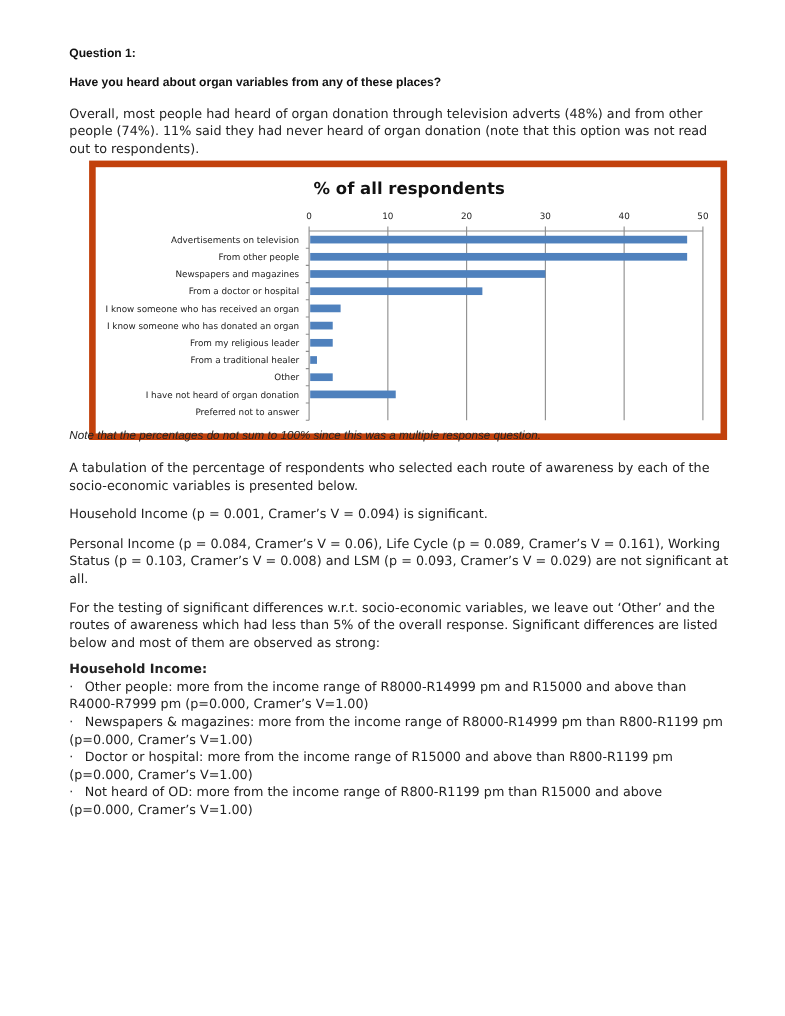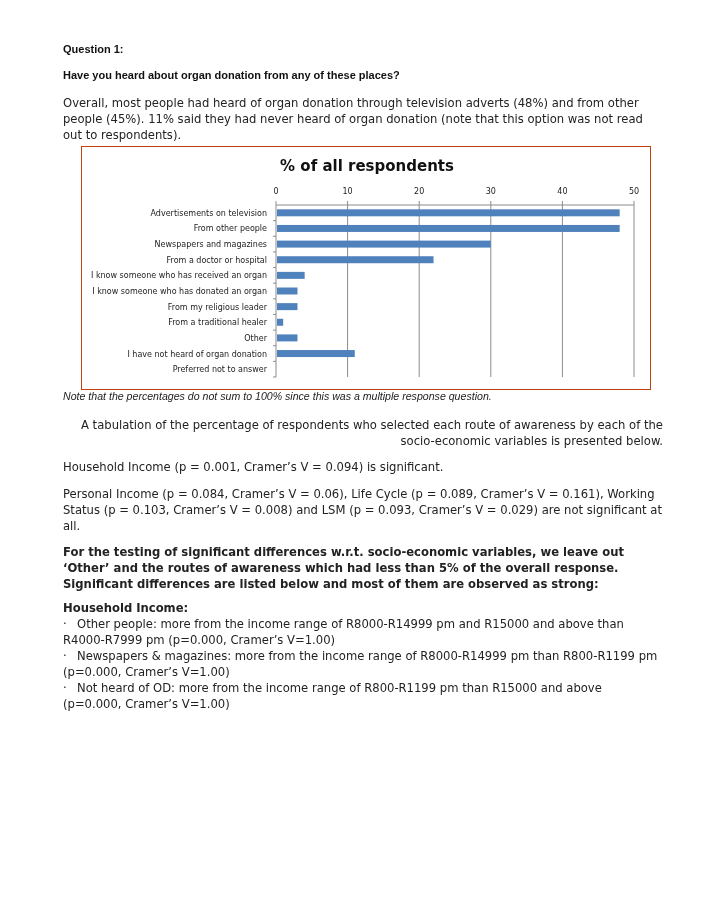--- a/index.html
+++ b/index.html
@@ -2,34 +2,34 @@
 <html><head>
 <meta charset="utf-8">
 <style>
   html, body { margin: 0; padding: 0; background: #ffffff; }
   body { width: 714px; height: 924px; position: relative; overflow: hidden; color: #111; }
   .page { position: absolute; left: 0; top: 0; width: 714px; height: 708px; }
   .h-arial { font-family: "Liberation Sans", sans-serif; font-weight: bold; font-size: 11px; color: #111; position: absolute; left: 63px; }
   .body-text { font-family: "DejaVu Sans", sans-serif; font-size: 11.6px; line-height: 16px; color: #222; position: absolute; left: 63px; width: 600px; }
   .note { font-family: "Liberation Sans", sans-serif; font-style: italic; font-size: 10.6px; color: #222; position: absolute; left: 63px; top: 390px; text-align: center; }
   .bold-sub { font-weight: bold; }
-  .chart-box { position: absolute; left: 81px; top: 146px; width: 568px; height: 242px; border: 1px solid #c2410c; background: #fff; }
+  .chart-box { position: absolute; left: 81px; top: 146px; width: 568px; height: 242px; border: 6px solid #c2410c; background: #fff; }
   .chart-svg { position: absolute; left: 0; top: 0; }
   .bullet-item { position: relative; padding-left: 0; }
   .bullet { display: inline-block; width: 14px; }
 </style>
 </head>
 <body>
 
 <div class="page">
 
   <div class="h-arial" style="top:43px;">Question 1:</div>
-  <div class="h-arial" style="top:69px;">Have you heard about organ donation from any of these places?</div>
+  <div class="h-arial" style="top:69px;">Have you heard about organ variables from any of these places?</div>
 
-  <div class="body-text" style="top:95px;">Overall, most people had heard of organ donation through television adverts (48%) and from other people (45%). 11% said they had never heard of organ donation (note that this option was not read out to respondents).</div>
+  <div class="body-text" style="top:95px;">Overall, most people had heard of organ donation through television adverts (48%) and from other people (74%). 11% said they had never heard of organ donation (note that this option was not read out to respondents).</div>
 
   <div class="chart-box">
     <svg class="chart-svg" id="chart-svg" width="568" height="242">
         <text x="285" y="24" text-anchor="middle" font-family="&quot;DejaVu Sans&quot;, sans-serif" font-size="15" font-weight="bold" fill="#111">% of all respondents</text>
         <line x1="194" y1="54" x2="194" y2="58" stroke="#8c8c8c" stroke-width="1"></line>
         <text x="194" y="47" text-anchor="middle" font-family="&quot;DejaVu Sans&quot;, sans-serif" font-size="8" fill="#222">0</text>
         <line x1="265.6" y1="58" x2="265.6" y2="230" stroke="#8c8c8c" stroke-width="1"></line>
         <line x1="265.6" y1="54" x2="265.6" y2="58" stroke="#8c8c8c" stroke-width="1"></line>
         <text x="265.6" y="47" text-anchor="middle" font-family="&quot;DejaVu Sans&quot;, sans-serif" font-size="8" fill="#222">10</text>
         <line x1="337.20000000000005" y1="58" x2="337.20000000000005" y2="230" stroke="#8c8c8c" stroke-width="1"></line>
@@ -76,26 +76,27 @@
         <line x1="191" y1="214.36363636363637" x2="194" y2="214.36363636363637" stroke="#8c8c8c" stroke-width="1"></line>
         <rect x="195" y="203.04545454545456" width="77.75999999999999" height="7" fill="#4f81bd"></rect>
         <text x="185" y="209.54545454545456" text-anchor="end" font-family="&quot;DejaVu Sans&quot;, sans-serif" font-size="8" fill="#222">I have not heard of organ donation</text>
         <line x1="191" y1="230" x2="194" y2="230" stroke="#8c8c8c" stroke-width="1"></line>
         <text x="185" y="225.1818181818182" text-anchor="end" font-family="&quot;DejaVu Sans&quot;, sans-serif" font-size="8" fill="#222">Preferred not to answer</text>
       </svg>
   </div>
 
   <div class="note">Note that the percentages do not sum to 100% since this was a multiple response question.</div>
 
-  <div class="body-text" style="top:417px;text-align:right;">A tabulation of the percentage of respondents who selected each route of awareness by each of the socio-economic variables is presented below.</div>
+  <div class="body-text" style="top:417px;">A tabulation of the percentage of respondents who selected each route of awareness by each of the socio-economic variables is presented below.</div>
   <div class="body-text" style="top:459px;">Household Income (p = 0.001, Cramer’s V = 0.094) is significant.</div>
   <div class="body-text" style="top:486px;">Personal Income (p = 0.084, Cramer’s V = 0.06), Life Cycle (p = 0.089, Cramer’s V = 0.161), Working Status (p = 0.103, Cramer’s V = 0.008) and LSM (p = 0.093, Cramer’s V = 0.029) are not significant at all.</div>
-  <div class="body-text" style="top:544px;font-weight:bold;">For the testing of significant differences w.r.t. socio-economic variables, we leave out ‘Other’ and the routes of awareness which had less than 5% of the overall response. Significant differences are listed below and most of them are observed as strong:</div>
+  <div class="body-text" style="top:544px;">For the testing of significant differences w.r.t. socio-economic variables, we leave out ‘Other’ and the routes of awareness which had less than 5% of the overall response. Significant differences are listed below and most of them are observed as strong:</div>
 
   <div class="body-text bold-sub" style="top:600px;">Household Income:</div>
 
   <div class="body-text" style="top:616px;">
     <div class="bullet-item"><span class="bullet">·</span><span>Other people: more from the income range of R8000-R14999 pm and R15000 and above than R4000-R7999 pm (p=0.000, Cramer’s V=1.00)</span></div>
     <div class="bullet-item"><span class="bullet">·</span><span>Newspapers &amp; magazines: more from the income range of R8000-R14999 pm than R800-R1199 pm (p=0.000, Cramer’s V=1.00)</span></div>
+    <div class="bullet-item"><span class="bullet">·</span><span>Doctor or hospital: more from the income range of R15000 and above than R800-R1199 pm (p=0.000, Cramer’s V=1.00)</span></div>
     <div class="bullet-item"><span class="bullet">·</span><span>Not heard of OD: more from the income range of R800-R1199 pm than R15000 and above (p=0.000, Cramer’s V=1.00)</span></div>
   </div>
 
 </div>
 
 </body></html>

